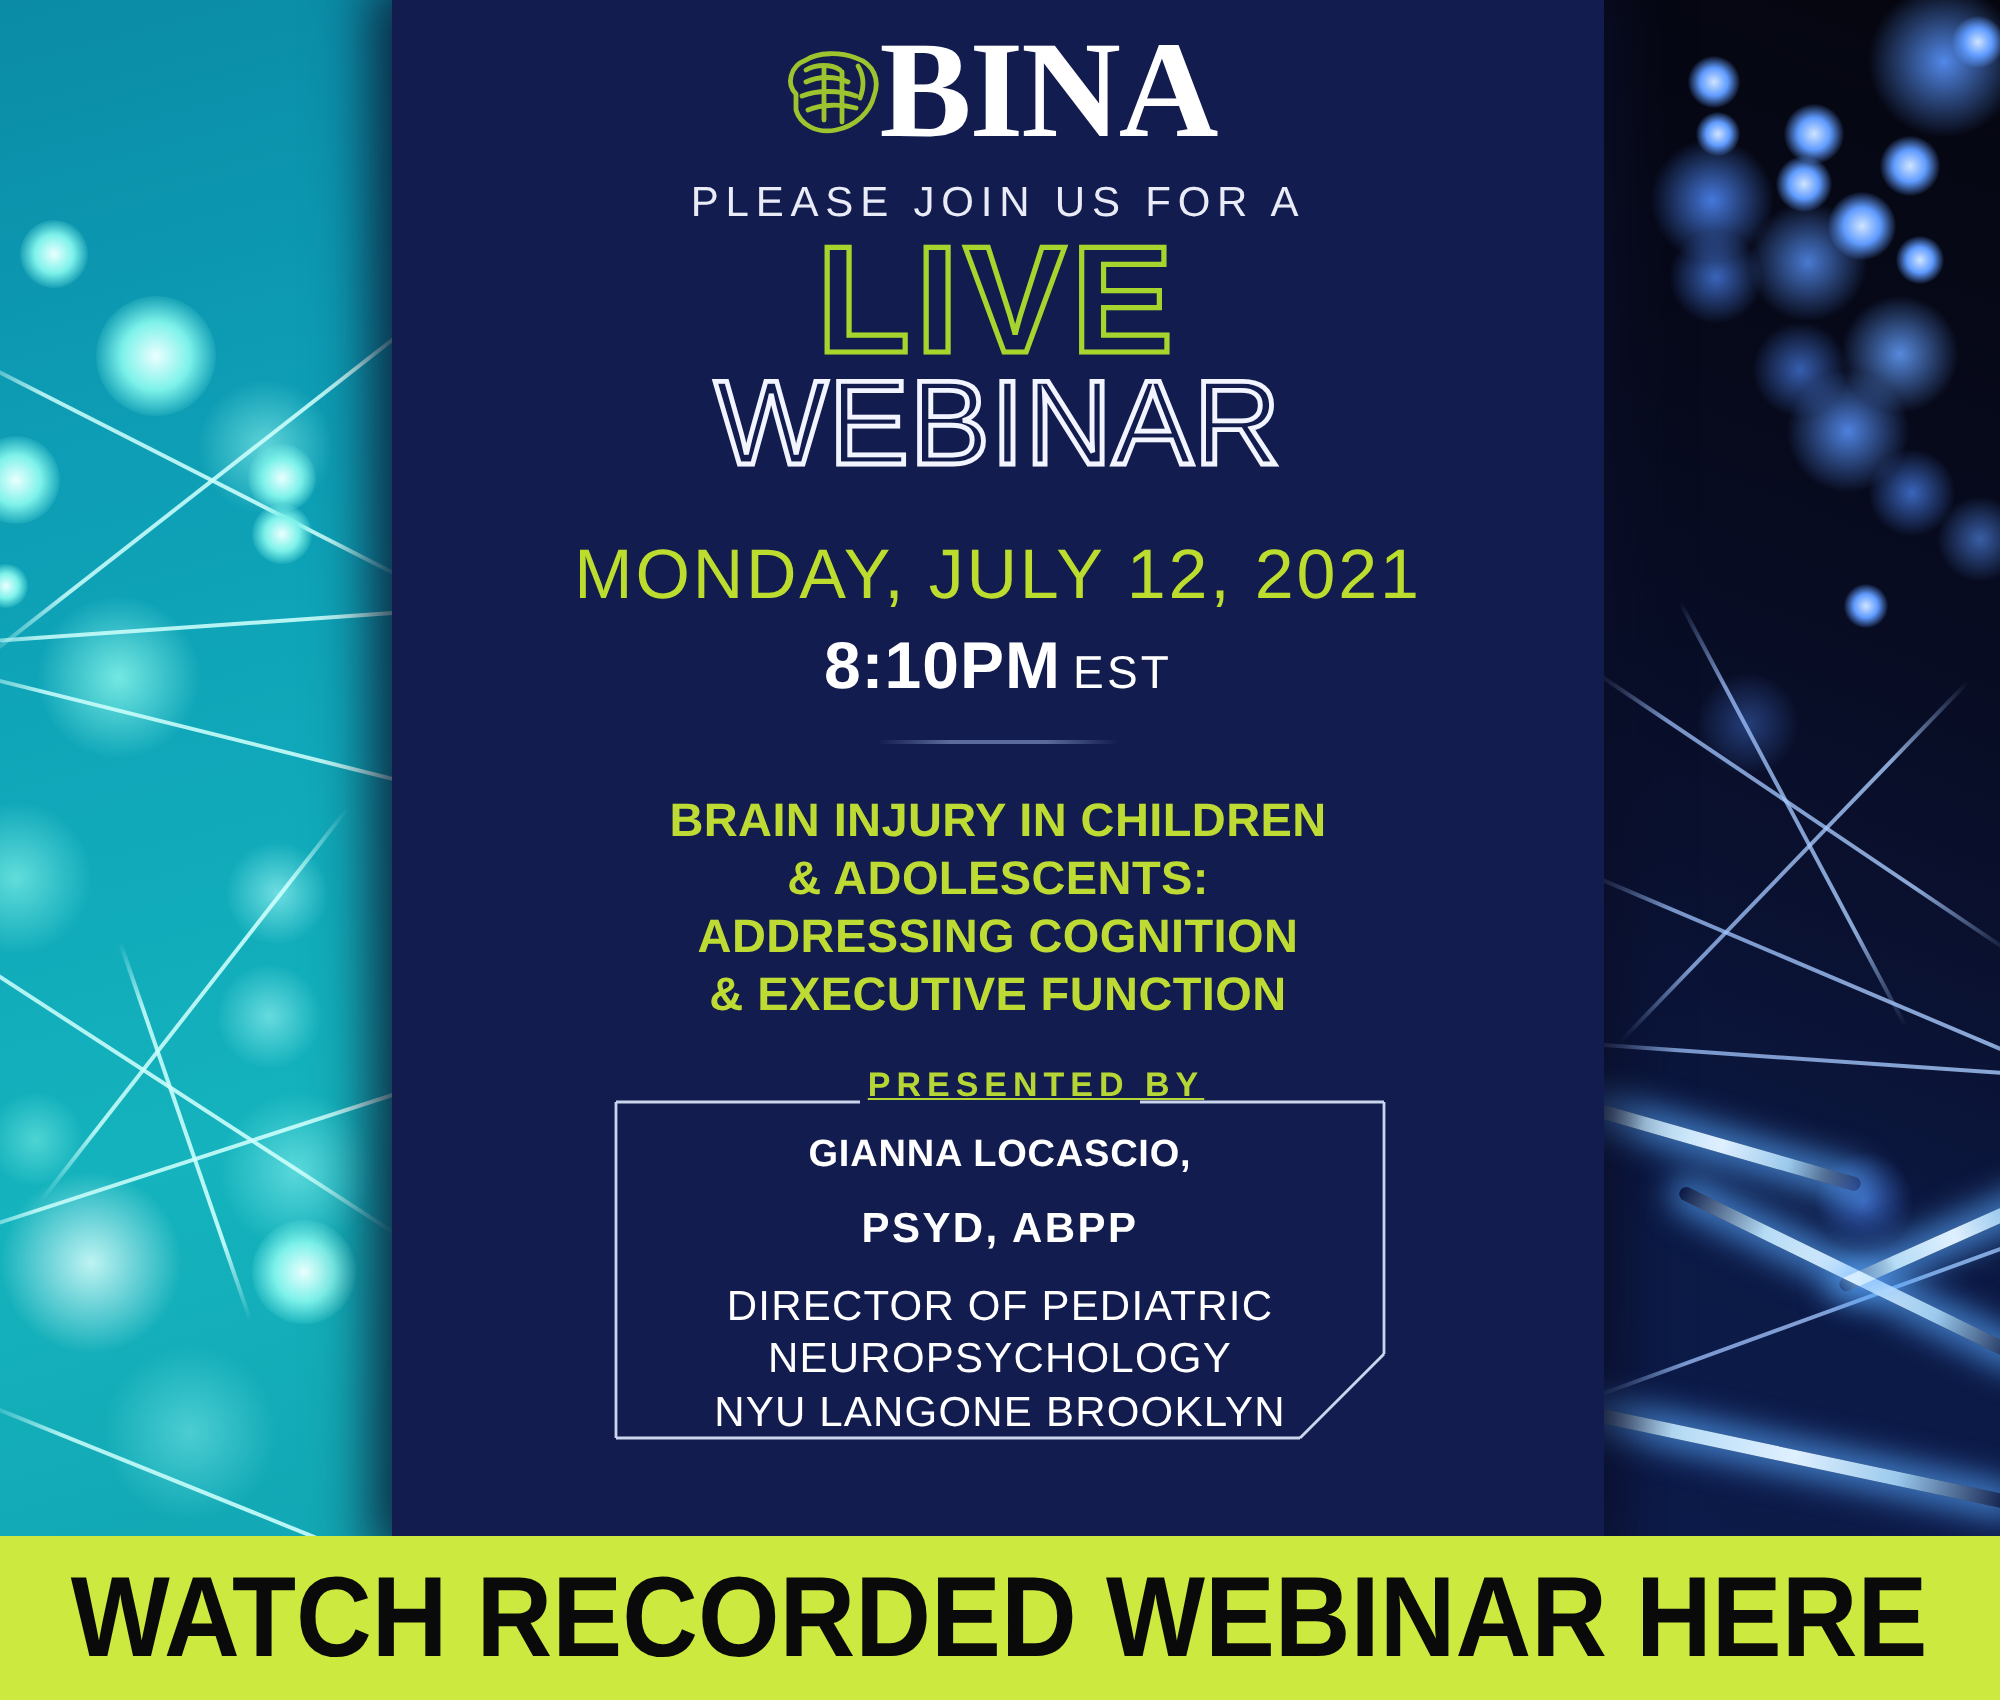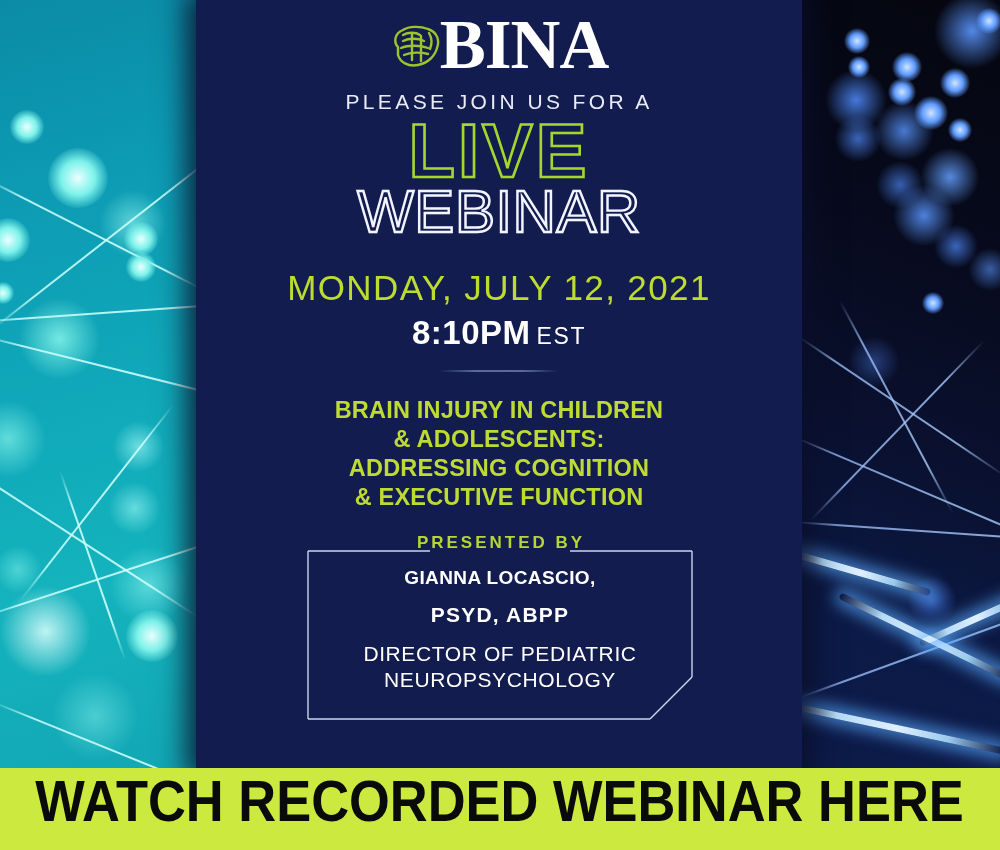--- a/index.html
+++ b/index.html
@@ -217,27 +217,28 @@
   }
   .frame-svg {
     position: absolute;
     left: 0; top: 0;
     width: 396px;
     height: 180px;
     pointer-events: none;
   }
   .presented-by {
     position: absolute;
-    left: 1px;
+    left: 18px;
     top: -12px;
     width: 100%;
     font-size: 17px;
     font-weight: bold;
     letter-spacing: 3px;
     color: #b6d635;
+    text-decoration: underline;
   }
   .presenter-name {
     position: absolute;
     left: 0;
     top: 22px;
     width: 100%;
     font-size: 19px;
     font-weight: bold;
     letter-spacing: 0.4px;
     color: #ffffff;
@@ -267,20 +268,21 @@
 
   
   .cta-banner {
     position: absolute;
     left: 0;
     top: 768px;
     width: 1000px;
     height: 82px;
     background: #cbe93f;
     display: flex;
+    align-items: center;
     justify-content: center;
   }
   .cta-text {
     font-family: "Liberation Sans Narrow", "Liberation Sans", sans-serif;
     font-size: 57px;
     font-weight: bold;
     letter-spacing: 0px;
     color: #0a0a0a;
     transform: scaleX(0.92);
     transform-origin: center;
@@ -381,20 +383,21 @@
             <path d="M390 132 L348 174"></path>
             <path d="M6 174 L348 174"></path>
           </g>
         </svg>
         <div class="presented-by">PRESENTED BY</div>
         <div class="presenter-name">GIANNA LOCASCIO,</div>
         <div class="presenter-cred">PSYD, ABPP</div>
         <div class="presenter-role">
           <div>DIRECTOR OF PEDIATRIC</div>
           <div>NEUROPSYCHOLOGY</div>
+          <div>NYU LANGONE BROOKLYN</div>
         </div>
       </div>
 
     </div>
   </div>
 
   <div class="cta-banner">
     <span class="cta-text">WATCH RECORDED WEBINAR HERE</span>
   </div>
 

